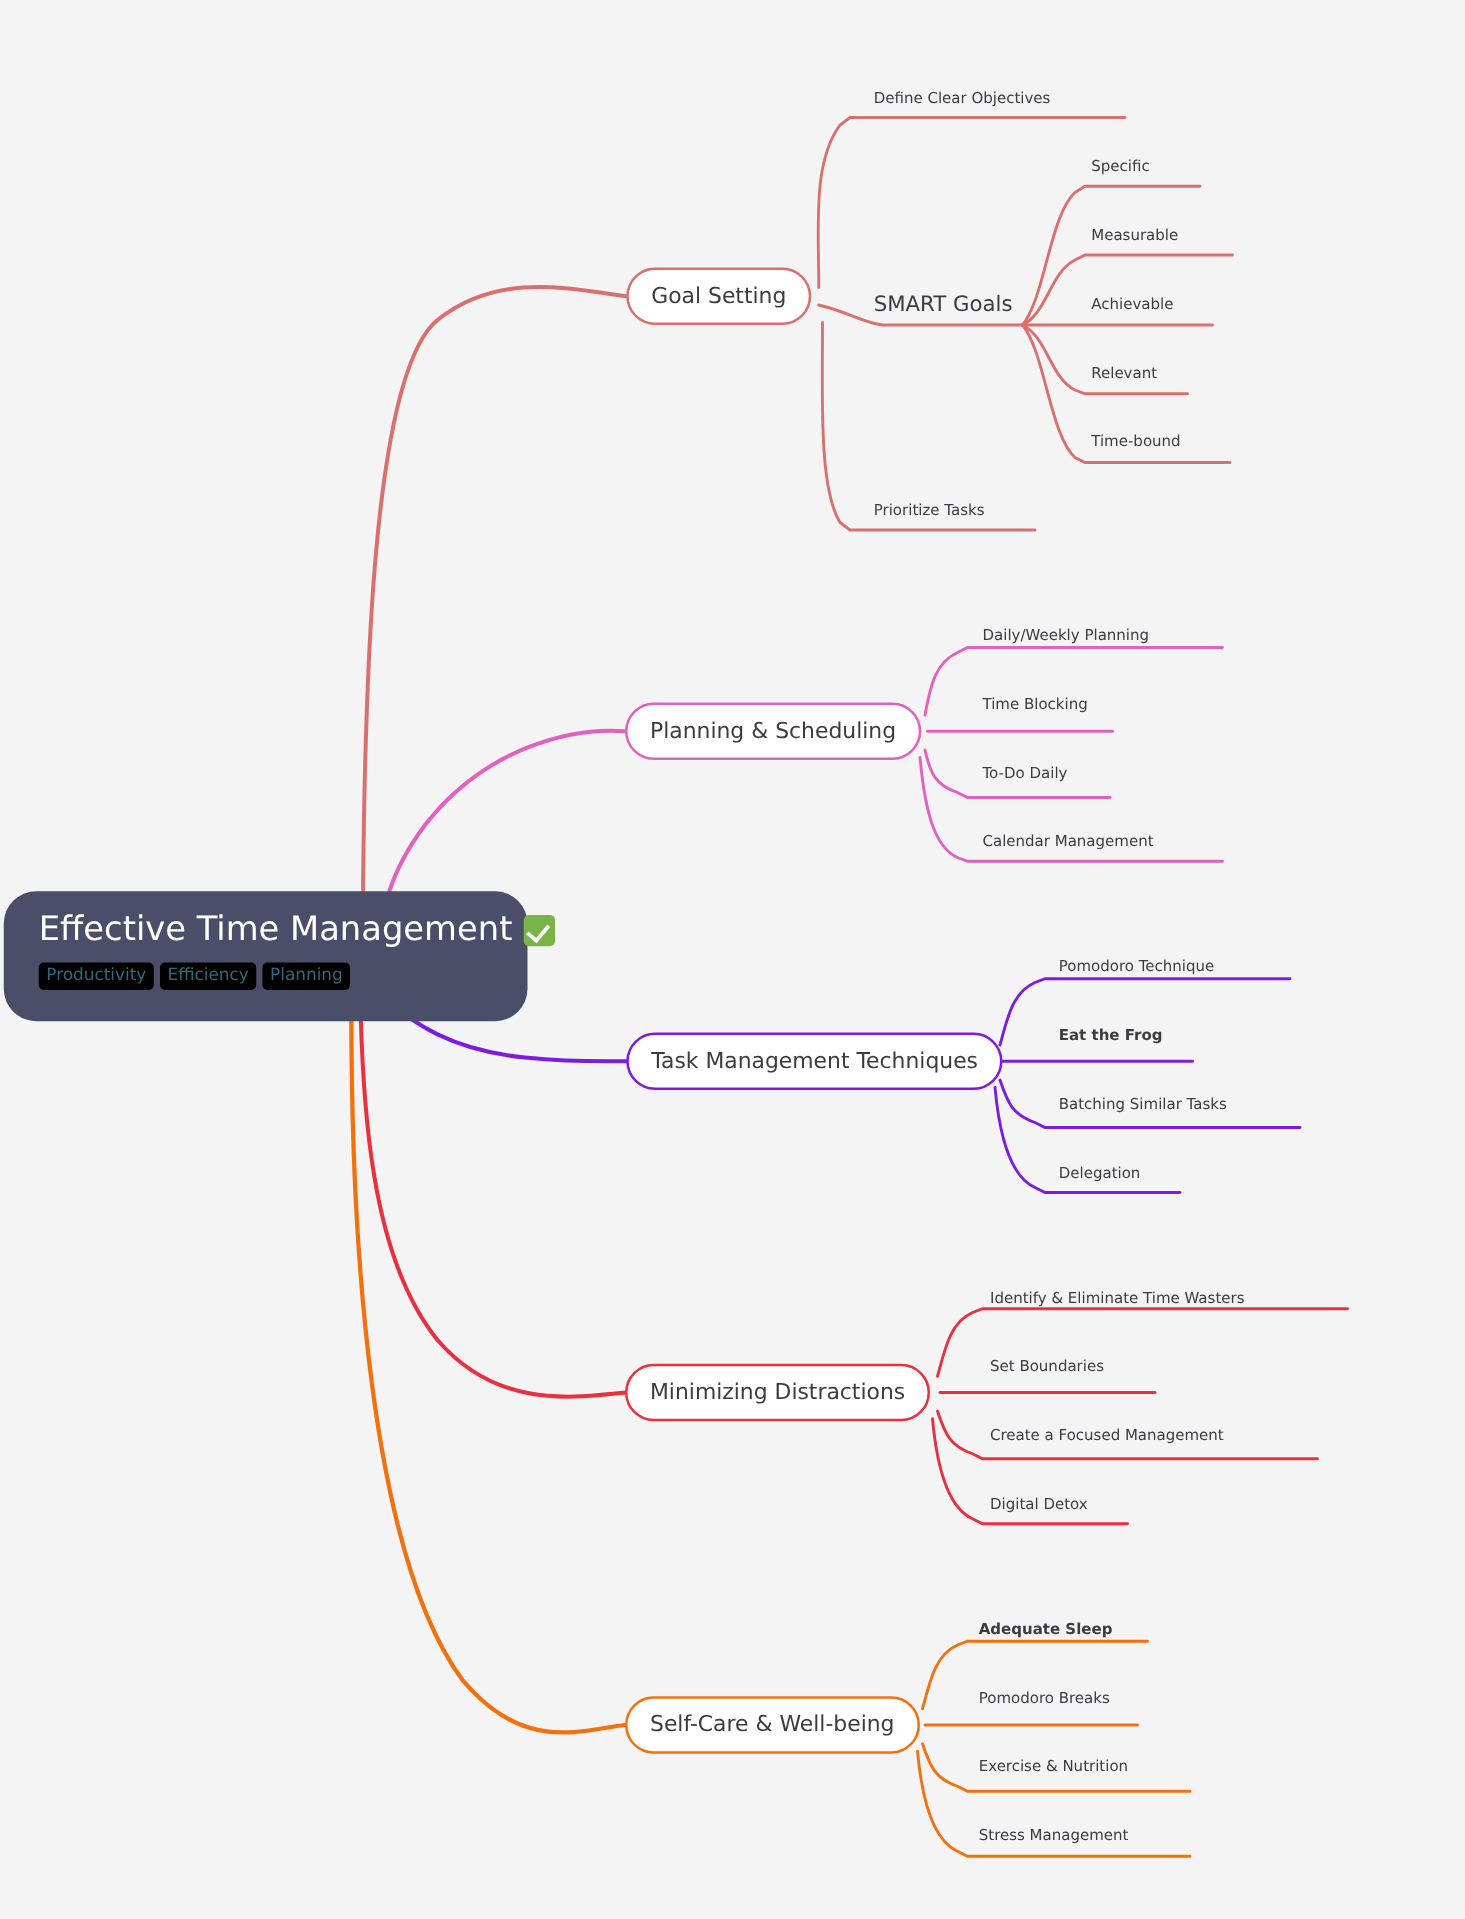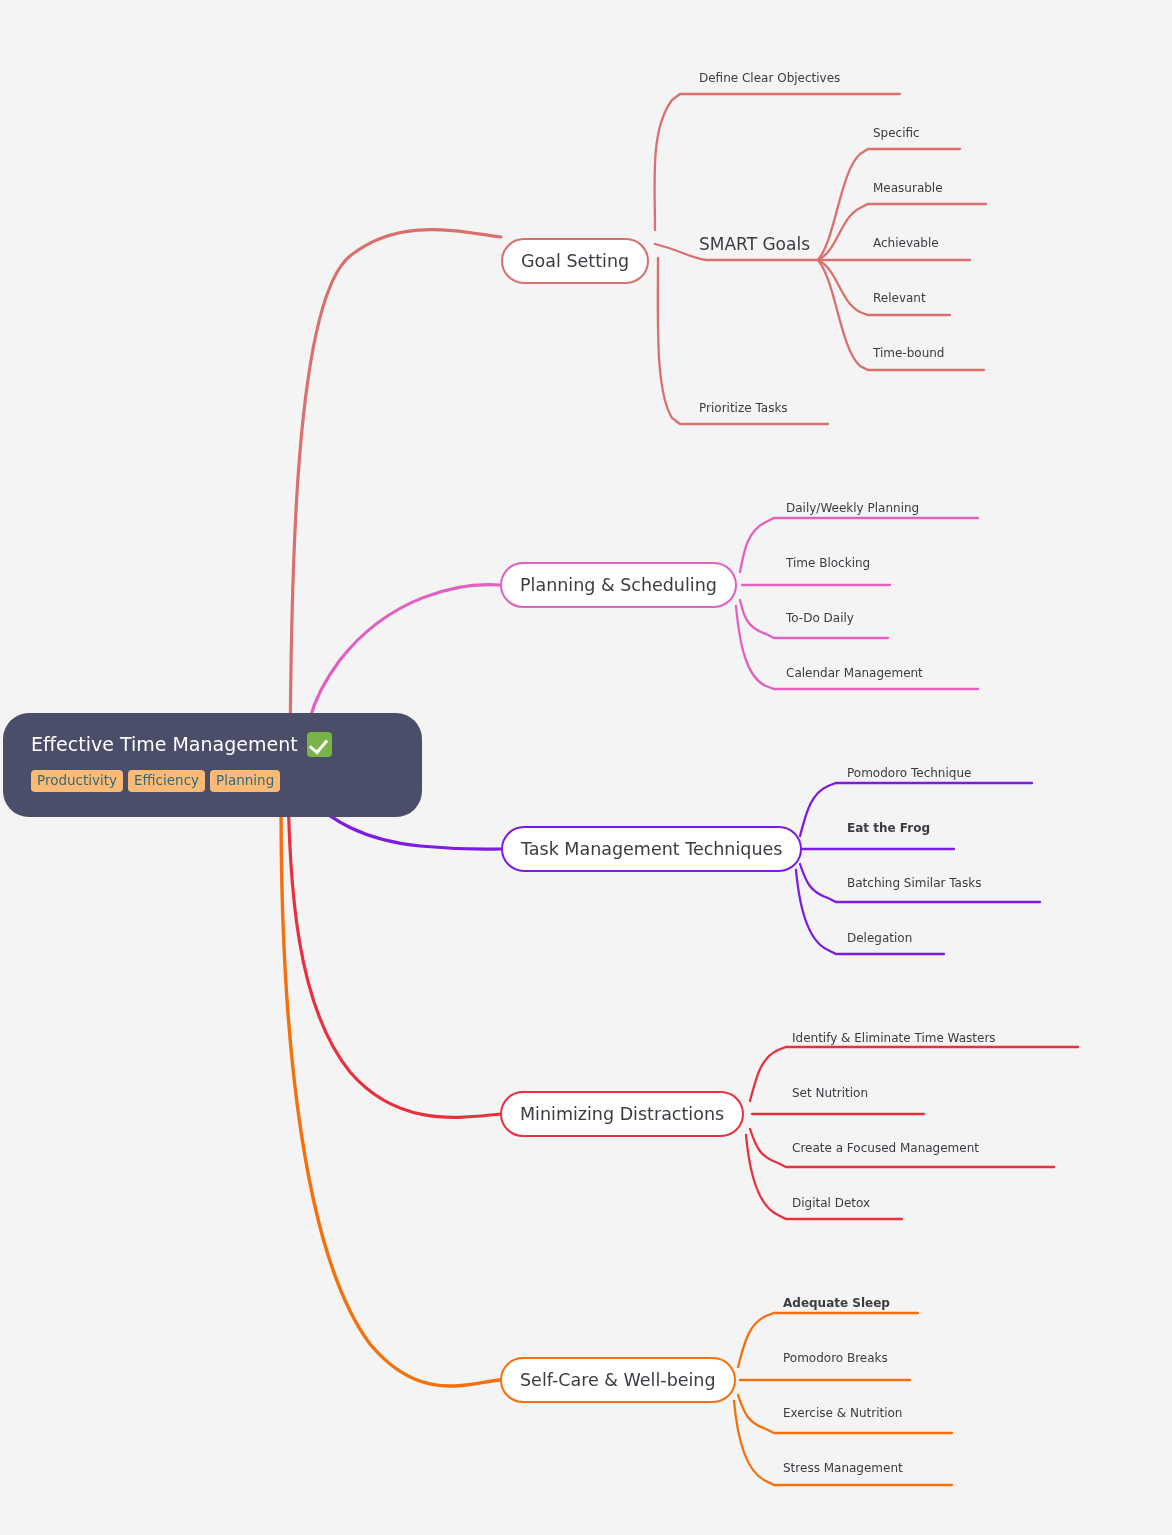--- a/index.html
+++ b/index.html
@@ -29,21 +29,21 @@
   .root-node {
     position: absolute;
     left: 3px; top: 713px;
     width: 419px; height: 104px;
     background: #4a4e69;
     border-radius: 26px;
     z-index: 5;
     padding: 14px 26px 0 28px;
   }
   .root-title {
-    font-size: 19px;
+    font-size: 27px;
     line-height: 34px;
     color: #ffffff;
     font-weight: 400;
     white-space: nowrap;
     display: flex;
     align-items: center;
     gap: 9px;
   }
   .check-emoji {
     display: inline-block;
@@ -61,21 +61,21 @@
     border-right: 3.6px solid #ffffff;
     border-bottom: 3.6px solid #ffffff;
     transform: rotate(40deg);
   }
   .root-tags {
     display: flex;
     gap: 5px;
     margin-top: 9px;
   }
   .tag {
-    background: #fdba74;
+    background: #000000;
     color: #2d6b7c;
     font-size: 13.5px;
     line-height: 17px;
     padding: 2px 6px 3px 6px;
     border-radius: 4px;
     white-space: nowrap;
   }
 
   
   .pill {
@@ -170,21 +170,21 @@
       <span>Effective Time Management</span>
       <span class="check-emoji"></span>
     </div>
     <div class="root-tags">
       <span class="tag">Productivity</span>
       <span class="tag">Efficiency</span>
       <span class="tag">Planning</span>
     </div>
   </div>
 
-  <div class="pill" style="left:501px; top:214px; border-color:#d9706e;margin-top:24px;">
+  <div class="pill" style="left:501px; top:214px; border-color:#d9706e;">
     <span class="pill-label">Goal Setting</span>
   </div>
 
   <div class="leaf" style="left:699px; top:68px;">
     <span>Define Clear Objectives</span>
   </div>
 
   <div class="leaf-mid" style="left:699px; top:234px;">
     <span>SMART Goals</span>
   </div>
@@ -244,21 +244,21 @@
   </div>
 
   <div class="pill" style="left:500px; top:1091px; border-color:#e8303f;">
     <span class="pill-label">Minimizing Distractions</span>
   </div>
 
   <div class="leaf" style="left:792px; top:1028px;">
     <span>Identify &amp; Eliminate Time Wasters</span>
   </div>
   <div class="leaf" style="left:792px; top:1083px;">
-    <span>Set Nutrition</span>
+    <span>Set Boundaries</span>
   </div>
   <div class="leaf" style="left:792px; top:1138px;">
     <span>Create a Focused Management</span>
   </div>
   <div class="leaf" style="left:792px; top:1193px;">
     <span>Digital Detox</span>
   </div>
 
   <div class="pill" style="left:500px; top:1357px; border-color:#f4700c;">
     <span class="pill-label">Self-Care &amp; Well-being</span>

